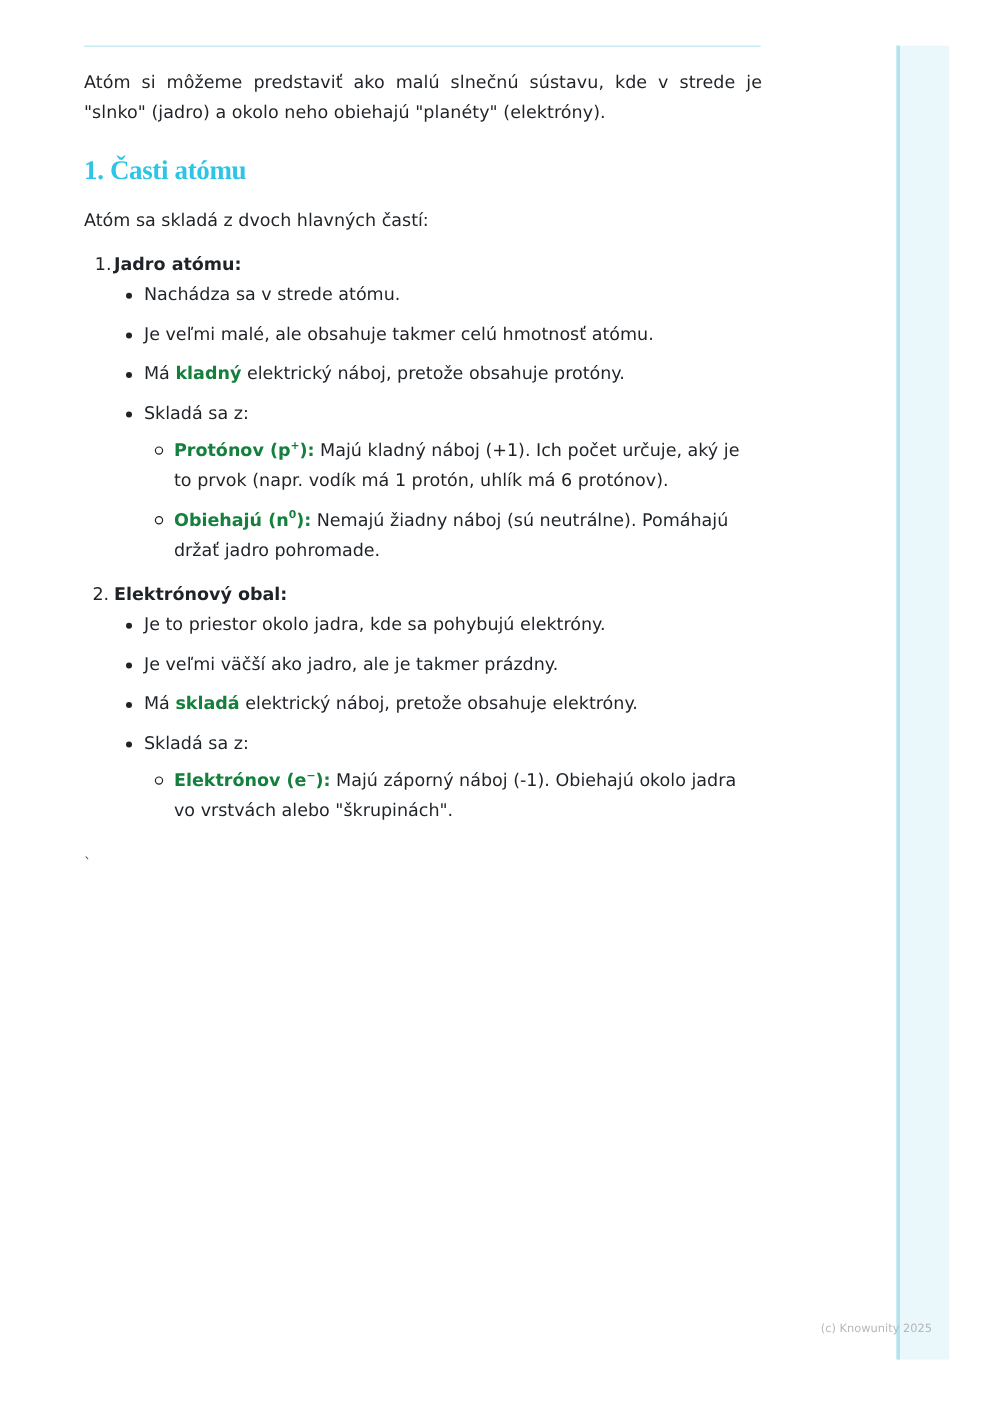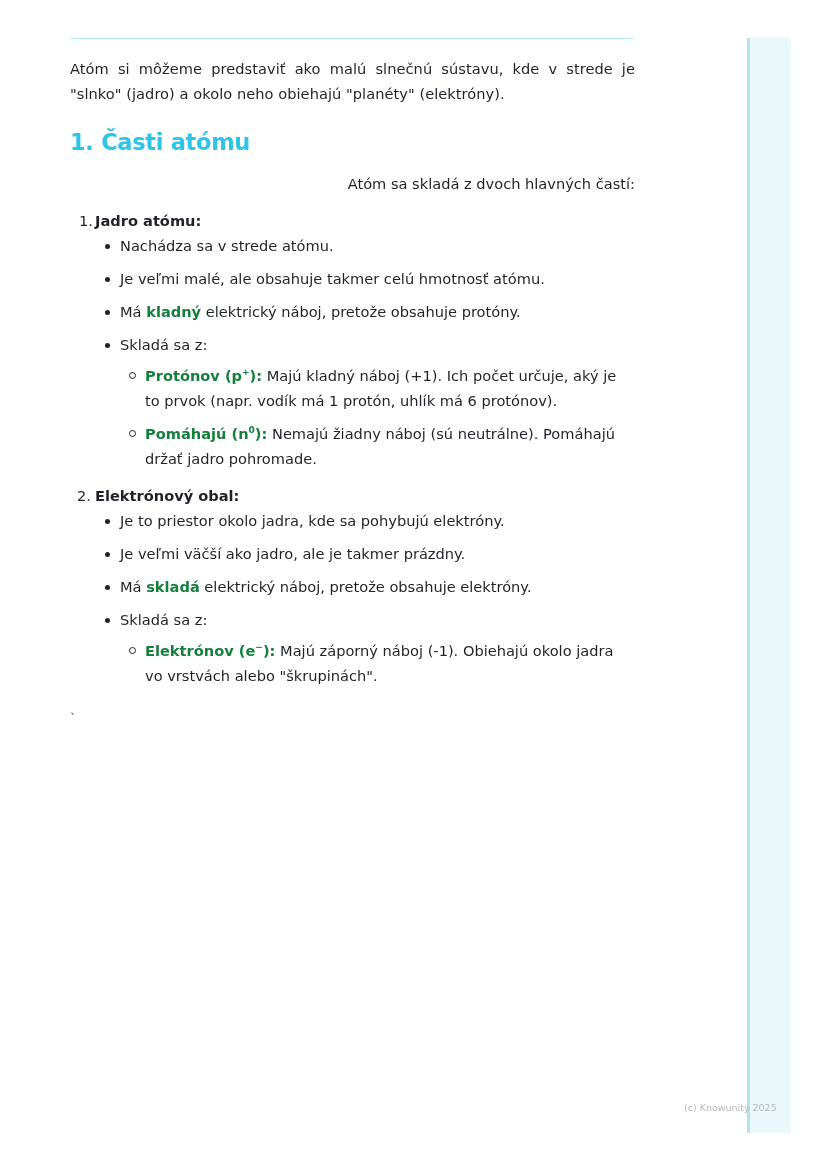--- a/index.html
+++ b/index.html
@@ -15,23 +15,23 @@
       position: absolute; left: 747px; top: 38px; width: 44px; height: 1095px;
       background: #eaf8fc; border-left: 3px solid #b3e3ef; box-sizing: border-box;
     }
     .content {
       position: absolute; left: 70px; top: 56px; width: 565px;
       font-size: 14.6px; line-height: 25px;
     }
     .intro { margin: 0; text-align: justify; letter-spacing: 0.05px; }
     .heading {
       margin: 21px 0 0 0; font-size: 22.5px; line-height: 30px; font-weight: bold;
-      color: #2ec4e6; letter-spacing: -0.3px;
+      color: #2ec4e6; letter-spacing: -0.3px; font-family: Liberation Serif, serif;
     }
-    .lead { margin: 14px 0 0 0; text-align: right; }
+    .lead { margin: 14px 0 0 0; }
     ol.main { margin: 12px 0 0 0; padding: 0; list-style: none; }
     ol.main > li { position: relative; padding-left: 25px; margin-bottom: 12px; }
     .num { position: absolute; left: 9px; top: 0; }
     .num.two { left: 7px; }
     .part-title { font-weight: bold; }
     ul.bullets { list-style: none; margin: 0; padding: 0; }
     ul.bullets > li { position: relative; padding-left: 25px; margin-bottom: 8px; }
     ul.bullets > li:before {
       content: ""; position: absolute; left: 10px; top: 11px;
       width: 5px; height: 5px; border-radius: 50%; background: #1f2328;
@@ -73,21 +73,21 @@
       <span class="num">1.</span>
       <span class="part-title">Jadro atómu:</span>
       <ul class="bullets">
         <li><span>Nachádza sa v strede atómu.</span></li>
         <li><span>Je veľmi malé, ale obsahuje takmer celú hmotnosť atómu.</span></li>
         <li><span>Má </span><b>kladný</b><span> elektrický náboj, pretože obsahuje protóny.</span></li>
         <li>
           <span>Skladá sa z:</span>
           <ul class="sub">
             <li><b><span>Protónov (p</span><sup>+</sup><span>):</span></b><span> Majú kladný náboj (+1). Ich počet určuje, aký je to prvok (napr. vodík má 1 protón, uhlík má 6 protónov).</span></li>
-            <li><b><span>Pomáhajú (n</span><sup>0</sup><span>):</span></b><span> Nemajú žiadny náboj (sú neutrálne). Pomáhajú držať jadro pohromade.</span></li>
+            <li><b><span>Obiehajú (n</span><sup>0</sup><span>):</span></b><span> Nemajú žiadny náboj (sú neutrálne). Pomáhajú držať jadro pohromade.</span></li>
           </ul>
         </li>
       </ul>
     </li>
 
     <li>
       <span class="num two">2.</span>
       <span class="part-title">Elektrónový obal:</span>
       <ul class="bullets">
         <li><span>Je to priestor okolo jadra, kde sa pohybujú elektróny.</span></li>

